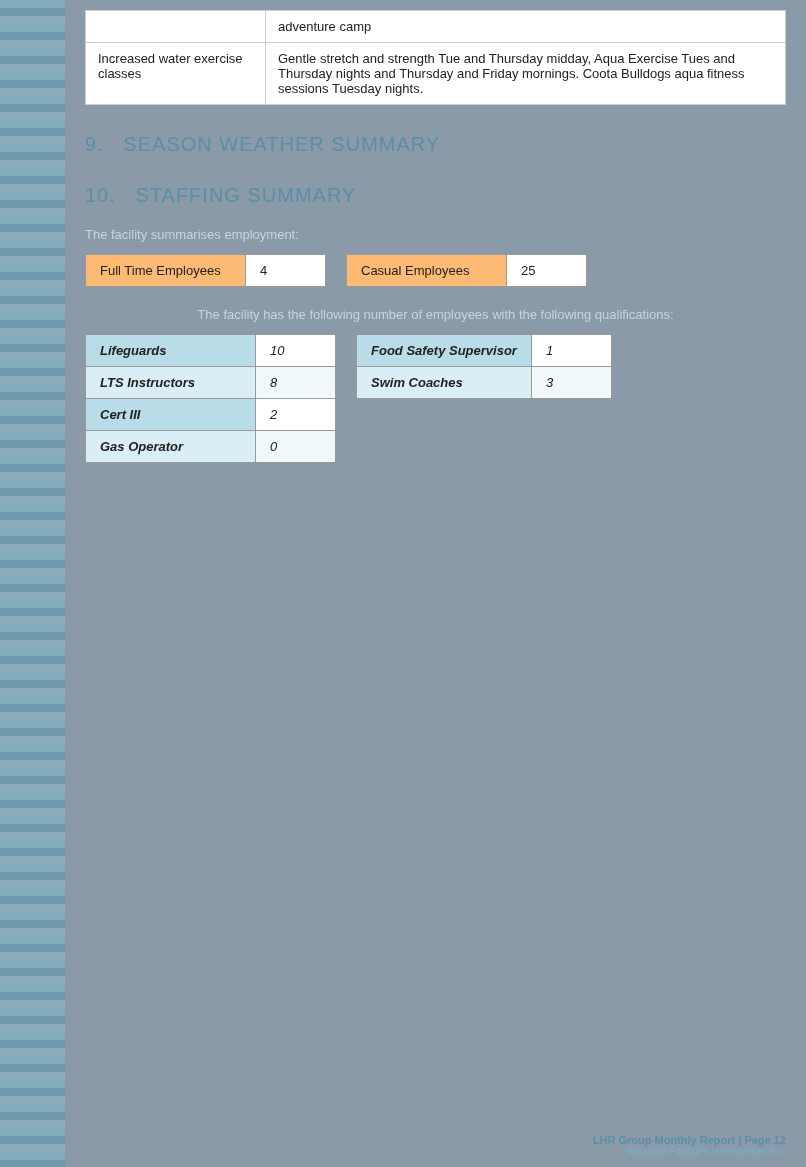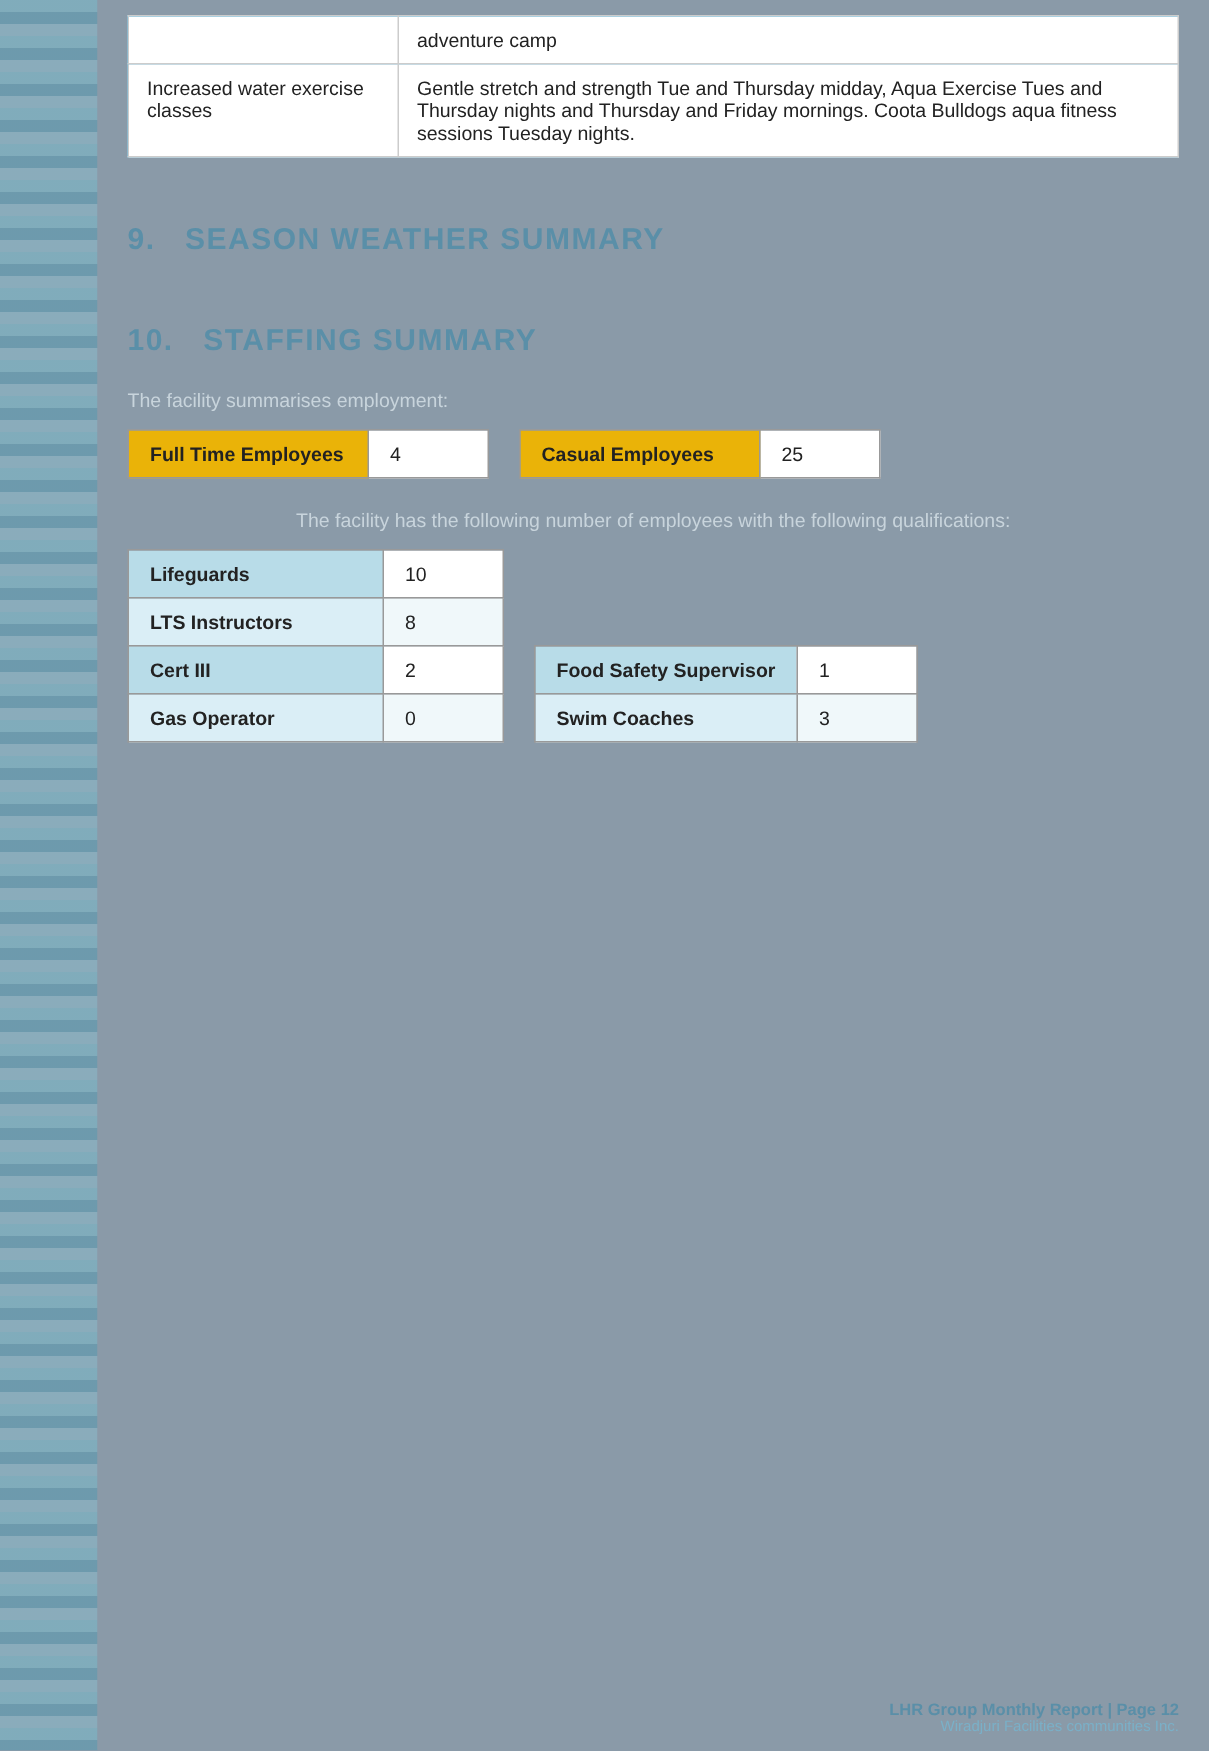--- a/index.html
+++ b/index.html
@@ -38,43 +38,43 @@
       background-color: #8a9aa8;
       min-height: 1167px;
       position: relative;
     }
 
     
     .top-table {
       width: 100%;
       border-collapse: collapse;
       margin-bottom: 24px;
-      background: #0ea5e9;
+      background: #701a75;
     }
 
     .top-table td {
       border: 1px solid #ccc;
       padding: 8px 12px;
       font-size: 13px;
       vertical-align: top;
       color: #222;
       background: white;
     }
 
     .top-table td:first-child {
       width: 180px;
       font-weight: normal;
     }
 
     
     .section-heading {
       font-size: 20px;
-      font-weight: bold;
+      font-weight: normal;
       color: #5a8fa8;
-      margin: 44px 0 20px 0;
+      margin: 28px 0 20px 0;
       font-family: Arial, sans-serif;
       text-transform: uppercase;
       letter-spacing: 1px;
     }
 
     
     .placeholder-text {
       font-size: 13px;
       color: #c8d4dc;
       font-style: italic;
@@ -102,43 +102,44 @@
     }
 
     .summary-table td {
       border: 1px solid #999;
       padding: 8px 14px;
       font-size: 13px;
       color: #222;
     }
 
     .summary-table td:first-child {
-      background-color: #eab308;
-      font-weight: bold;
+      background-color: #fdba74;
+      font-weight: normal;
       min-width: 160px;
     }
 
     .summary-table td:last-child {
       background-color: white;
       min-width: 80px;
     }
 
     
     .qual-note {
       font-size: 13px;
       color: #c8d4dc;
       margin-bottom: 12px;
       text-align: center;
     }
 
     
     .qual-tables-row {
       display: flex;
       gap: 20px;
-      align-items: flex-end;
+      align-items: flex-start;
+      font-style: italic;
     }
 
     .qual-table {
       border-collapse: collapse;
       flex: 0 0 auto;
     }
 
     .qual-table td {
       border: 1px solid #999;
       padding: 8px 14px;

